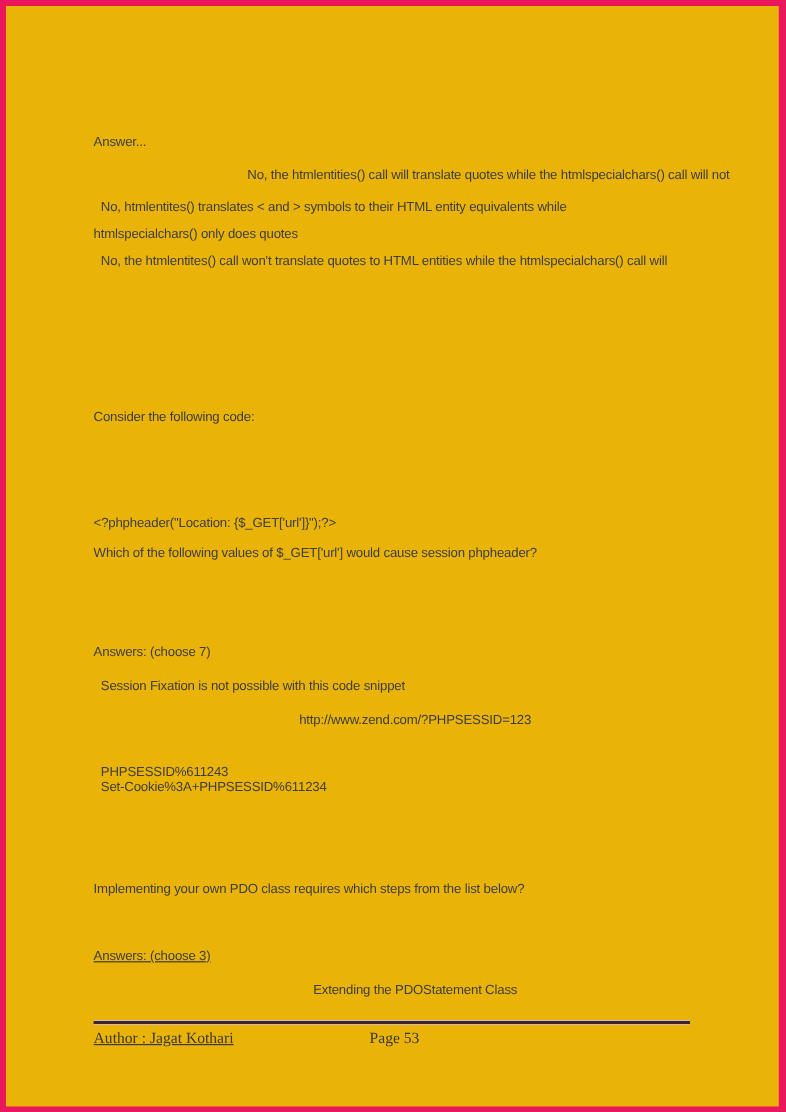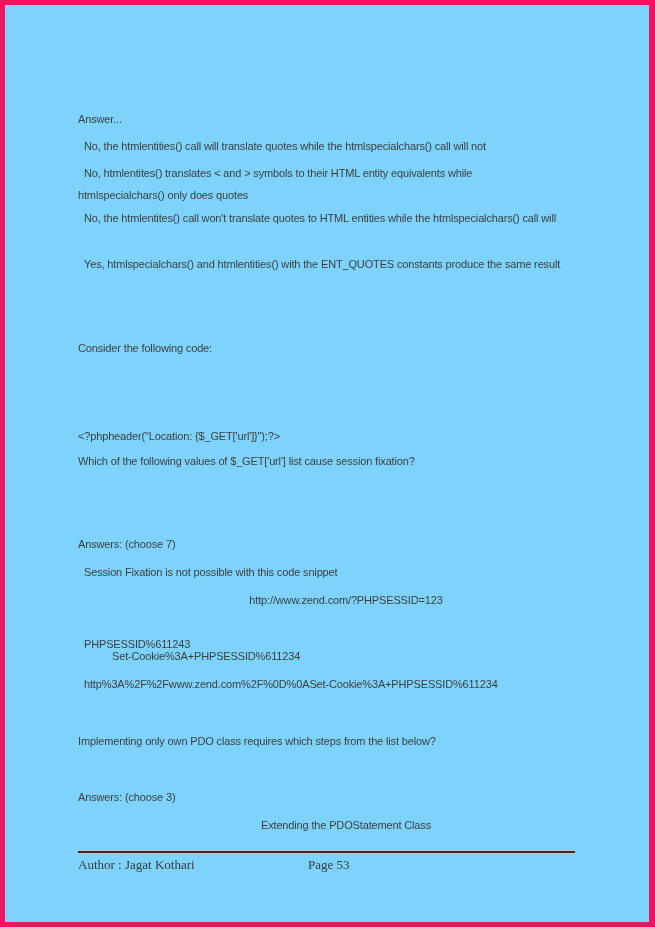--- a/index.html
+++ b/index.html
@@ -5,21 +5,21 @@
   html, body {
     margin: 0;
     padding: 0;
     background: #ffffff;
   }
   .page {
     position: relative;
     width: 655px;
     height: 927px;
     box-sizing: border-box;
-    background: #7dd3fc;
+    background: #eab308;
     border: 5px solid #ea175c;
     border-right-width: 6px;
     overflow: hidden;
   }
   .txt {
     position: absolute;
     left: 73px;
     font-family: "Liberation Sans", sans-serif;
     font-size: 11px;
     line-height: 22px;
@@ -48,37 +48,35 @@
     color: #3a3a3a;
     margin: 0;
   }
 </style>
 </head>
 <body>
 
 <div class="page" style="border-color: rgb(234, 23, 92);">
 
   <p class="txt" style="top: 103px; color: rgb(62, 62, 62);">Answer...</p>
-  <p class="txt opt" style="top: 130px; width: 530px; color: rgb(62, 62, 62);">No, the htmlentities() call will translate quotes while the htmlspecialchars() call will not</p>
+  <p class="txt opt" style="top: 130px; width: 530px; color: rgb(62, 62, 62); text-align: right;">No, the htmlentities() call will translate quotes while the htmlspecialchars() call will not</p>
   <p class="txt opt" style="top: 157px; width: 448px; color: rgb(62, 62, 62);">No, htmlentites() translates &lt; and &gt; symbols to their HTML entity equivalents while htmlspecialchars() only does quotes</p>
   <p class="txt opt" style="top: 202px; width: 515px; color: rgb(62, 62, 62);">No, the htmlentites() call won't translate quotes to HTML entities while the htmlspecialchars() call will</p>
-  <p class="txt opt" style="top: 248px; width: 530px; color: rgb(62, 62, 62);">Yes, htmlspecialchars() and htmlentities() with the ENT_QUOTES constants produce the same result</p>
 
   <p class="txt" style="top: 332px; color: rgb(62, 62, 62);">Consider the following code:</p>
   <p class="txt" style="top: 420px; width: 540px; color: rgb(62, 62, 62);">&lt;?phpheader("Location: {$_GET['url']}");?&gt;</p>
-  <p class="txt" style="top: 445px; width: 540px; color: rgb(62, 62, 62);">Which of the following values of $_GET['url'] list cause session fixation?</p>
+  <p class="txt" style="top: 445px; width: 540px; color: rgb(62, 62, 62);">Which of the following values of $_GET['url'] would cause session phpheader?</p>
 
   <p class="txt" style="top: 528px; color: rgb(62, 62, 62);">Answers: (choose 7)</p>
   <p class="txt opt" style="top: 556px; width: 530px; color: rgb(62, 62, 62);">Session Fixation is not possible with this code snippet</p>
   <p class="txt opt" style="top: 584px; width: 530px; color: rgb(62, 62, 62); text-align: center;">http://www.zend.com/?PHPSESSID=123</p>
   <p class="txt opt" style="top: 612px; width: 530px; color: rgb(62, 62, 62); margin-top: 16px;">PHPSESSID%611243</p>
-  <p class="txt opt" style="top: 640px; width: 530px; color: rgb(62, 62, 62); margin-left: 28px;">Set-Cookie%3A+PHPSESSID%611234</p>
-  <p class="txt opt" style="top: 668px; width: 530px; color: rgb(62, 62, 62);">http%3A%2F%2Fwww.zend.com%2F%0D%0ASet-Cookie%3A+PHPSESSID%611234</p>
+  <p class="txt opt" style="top: 640px; width: 530px; color: rgb(62, 62, 62);">Set-Cookie%3A+PHPSESSID%611234</p>
 
-  <p class="txt" style="top: 725px; width: 540px; color: rgb(62, 62, 62);">Implementing only own PDO class requires which steps from the list below?</p>
-  <p class="txt" style="top: 781px; color: rgb(62, 62, 62);">Answers: (choose 3)</p>
+  <p class="txt" style="top: 725px; width: 540px; color: rgb(62, 62, 62);">Implementing your own PDO class requires which steps from the list below?</p>
+  <p class="txt" style="top: 781px; color: rgb(62, 62, 62); text-decoration: underline;">Answers: (choose 3)</p>
   <p class="txt opt" style="top: 809px; width: 530px; color: rgb(62, 62, 62); text-align: center;">Extending the PDOStatement Class</p>
 
   <div class="footer-rule" style="background: linear-gradient(rgb(205, 191, 194) 0px, rgb(205, 191, 194) 1px, rgb(64, 36, 42) 1px, rgb(64, 36, 42) 3px, rgb(205, 191, 194) 3px);"></div>
-  <p class="footer-text" style="left:73px;">Author : Jagat Kothari</p>
+  <p class="footer-text" style="left:73px;text-decoration:underline;">Author : Jagat Kothari</p>
   <p class="footer-text" style="left:303px;">Page 53</p>
 
 </div>
 
 </body></html>

